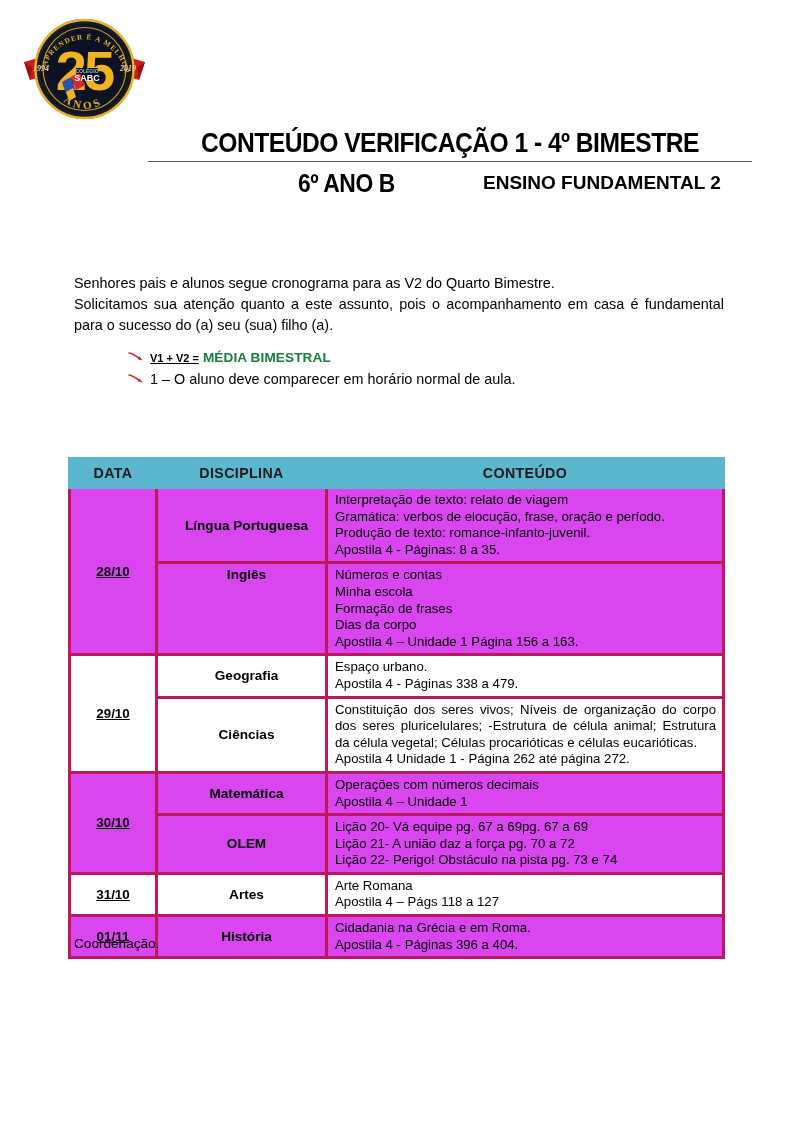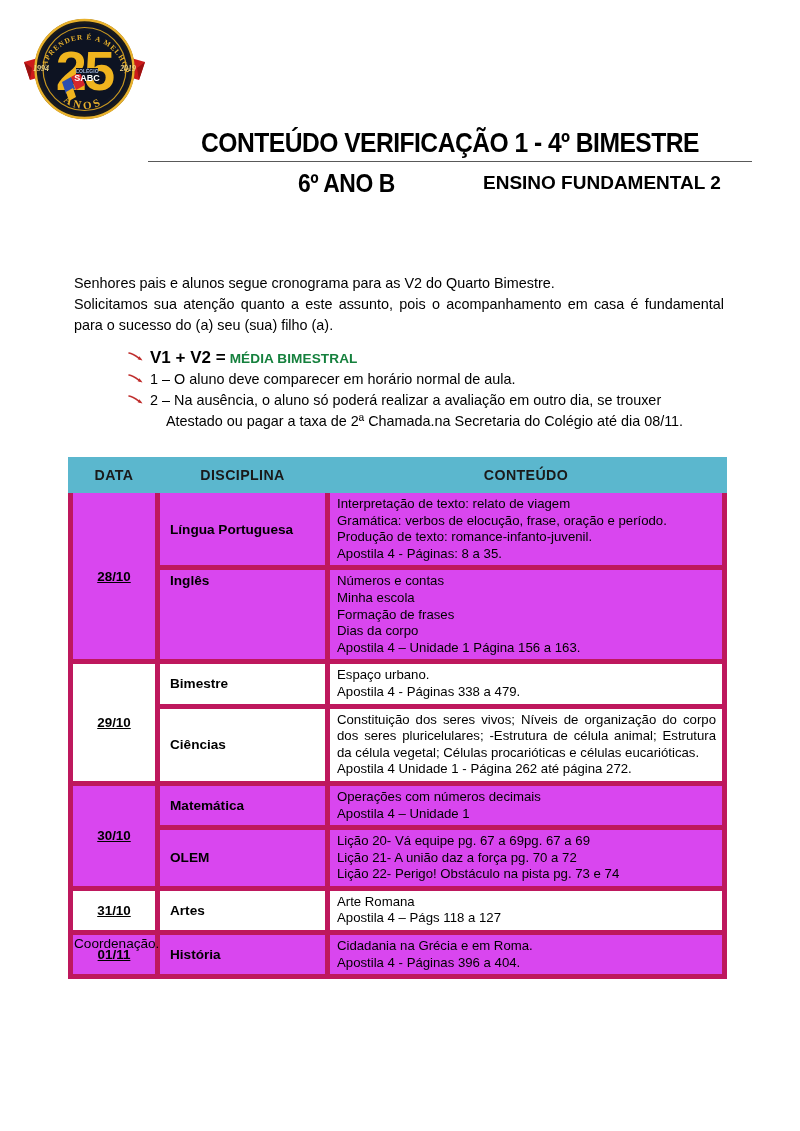--- a/index.html
+++ b/index.html
@@ -124,21 +124,22 @@
   .arrow-icon {
     position: absolute;
     left: 0;
     top: 3px;
     width: 16px;
     height: 14px;
     display: block;
   }
   .b-strong {
     font-weight: bold;
-    font-size: 17px;
+    font-size: 11px;
+    text-decoration: underline;
   }
   .b-blue {
     color: #15803d;
     font-weight: bold;
     font-size: 13.6px;
     letter-spacing: 0.1px;
   }
   .btext { display: block; }
   .bindent { display: block; padding-left: 16px; }
 
@@ -146,21 +147,21 @@
   .sched-table {
     position: absolute;
     left: 68px;
     top: 457px;
     width: 654px;
     border-collapse: collapse;
     table-layout: fixed;
     font-size: 13.2px;
   }
   .sched-table th, .sched-table td {
-    border: 5px solid #be185d;
+    border: 3px solid #be185d;
     vertical-align: middle;
     padding: 2px 0;
   }
   .sched-table thead th {
     background: #5BB7CE;
     color: #1a1a1a;
     font-weight: bold;
     font-size: 14.2px;
     letter-spacing: 0.4px;
     text-align: center;
@@ -176,20 +177,21 @@
     text-align: center;
     font-weight: bold;
     font-size: 13.4px;
     text-decoration: underline;
   }
   td.cell-disc {
     font-weight: bold;
     font-size: 13.6px;
     padding-left: 10px;
     vertical-align: middle;
+    text-align: center;
   }
   td.cell-cont {
     font-size: 13.2px;
     line-height: 16.6px;
     padding-left: 7px;
     padding-right: 6px;
     vertical-align: top;
     padding-top: 3px;
     padding-bottom: 3px;
   }
@@ -282,28 +284,20 @@
     </div>
 
     <div class="bullet-row">
       <svg class="arrow-icon" viewBox="0 0 16 14">
         <path d="M1 3 C5 3.5, 8 6, 12.5 9.2" stroke="#C0302F" stroke-width="1.6" fill="none" stroke-linecap="round"></path>
         <path d="M14.6 10.6 L9.6 9.3 L11.4 6.2 Z" fill="#C0302F"></path>
       </svg>
       <span class="btext">1 – O aluno deve comparecer em horário normal de aula.</span>
     </div>
 
-    <div class="bullet-row justified">
-      <svg class="arrow-icon" viewBox="0 0 16 14">
-        <path d="M1 3 C5 3.5, 8 6, 12.5 9.2" stroke="#C0302F" stroke-width="1.6" fill="none" stroke-linecap="round"></path>
-        <path d="M14.6 10.6 L9.6 9.3 L11.4 6.2 Z" fill="#C0302F"></path>
-      </svg>
-      <span class="btext">2 – Na ausência, o aluno só poderá realizar a avaliação em outro dia, se trouxer</span>
-      <span class="bindent">Atestado ou pagar a taxa de 2ª Chamada.na Secretaria do Colégio até dia 08/11.</span>
-    </div>
 
   </div>
 
   <table class="sched-table">
     <colgroup>
       <col class="c-data">
       <col class="c-disc">
       <col class="c-cont">
     </colgroup>
     <thead>
@@ -331,21 +325,21 @@
           <span class="cont-line">Números e contas</span>
           <span class="cont-line">Minha escola</span>
           <span class="cont-line">Formação de frases</span>
           <span class="cont-line">Dias da corpo</span>
           <span class="cont-line">Apostila 4 – Unidade 1 Página 156 a 163.</span>
         </td>
       </tr>
 
       <tr class="plain">
         <td class="cell-date" rowspan="2">29/10</td>
-        <td class="cell-disc">Bimestre</td>
+        <td class="cell-disc">Geografia</td>
         <td class="cell-cont">
           <span class="cont-line">Espaço urbano.</span>
           <span class="cont-line">Apostila 4 - Páginas 338 a 479.</span>
         </td>
       </tr>
       <tr class="plain">
         <td class="cell-disc">Ciências</td>
         <td class="cell-cont">
           <span class="cont-line just">Constituição dos seres vivos; Níveis de organização do corpo dos seres pluricelulares; -Estrutura de célula animal; Estrutura da célula vegetal; Células procarióticas e células eucarióticas.</span>
           <span class="cont-line">Apostila 4 Unidade 1 - Página 262 até página 272.</span>

